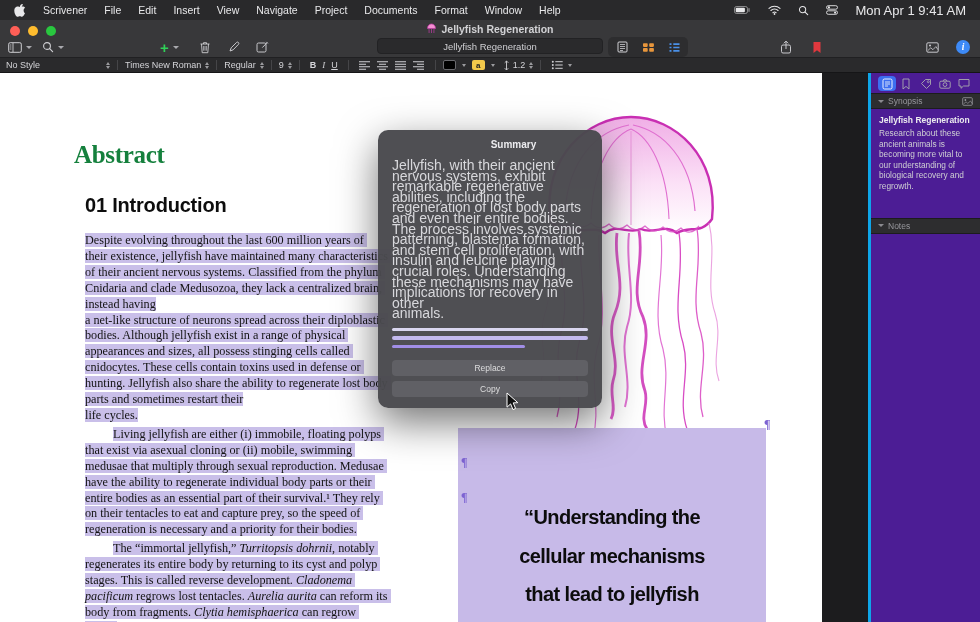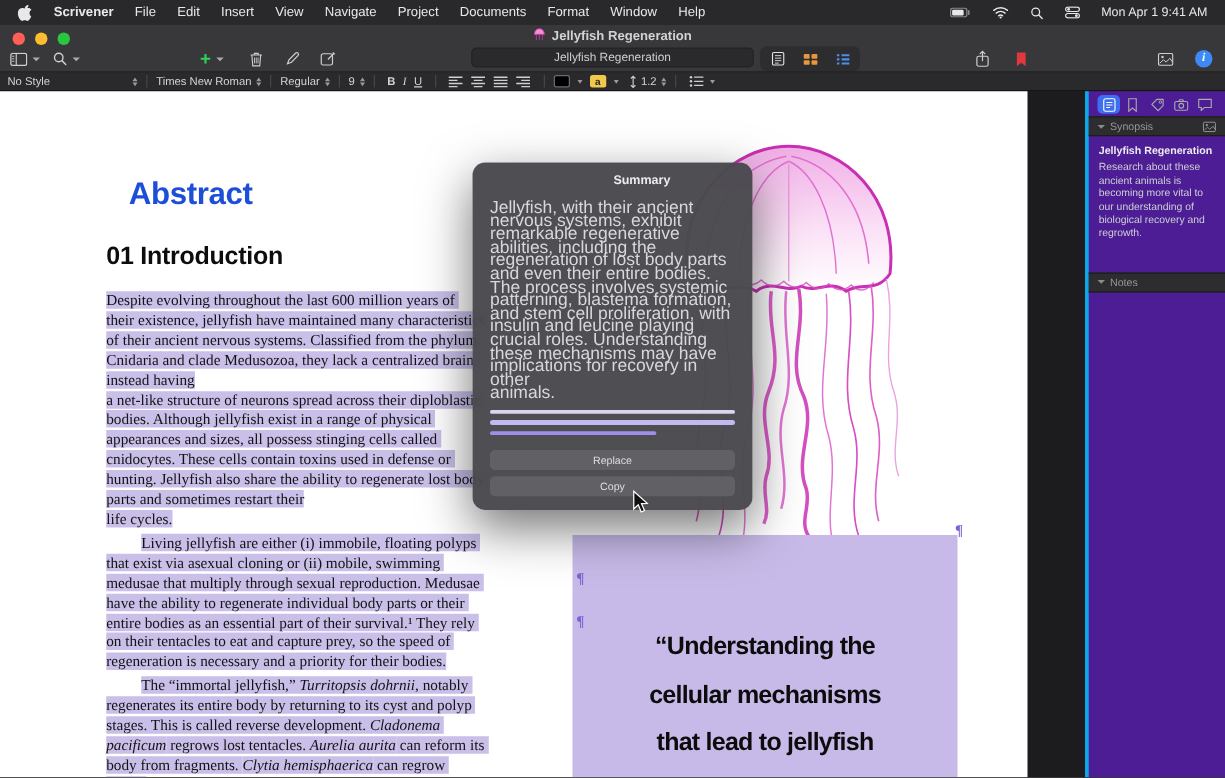--- a/index.html
+++ b/index.html
@@ -4,24 +4,24 @@
 <style>
   * { margin:0; padding:0; box-sizing:border-box; }
   html,body { background:#000; }
   .screen{ position:relative; width:980px; height:622px; background:#1c1c1e; overflow:hidden;
            font-family:"Liberation Sans", sans-serif; -webkit-font-smoothing:antialiased; }
 
   
   .menubar{ position:absolute; top:0; left:0; right:0; height:20px; background:#29292b;
             display:flex; align-items:center; padding:0 14px; gap:17px; color:#e8e8ea; font-size:10.5px; }
   .menubar .mi{ white-space:nowrap; }
-  .menubar .mi.app{ font-weight:700; }
+  .menubar .mi.app{ font-weight:400; }
   .menubar .grow{ flex:1; }
   .menubar .sticon{ display:flex; align-items:center; }
-  .menubar .clock{ font-size:10px; }
+  .menubar .clock{ font-size:13px; }
 
   
   .chrome{ position:absolute; top:20px; left:0; right:0; height:38px; background:#38383a; border-bottom:1px solid #202022; }
   .traffic{ position:absolute; left:10px; top:6px; display:flex; gap:8px; }
   .light{ width:10px; height:10px; border-radius:50%; }
   .light.red{ background:#ff5f57; } .light.yellow{ background:#febc2e; } .light.green{ background:#29c73f; }
   .win-title{ position:absolute; top:2px; left:0; right:0; text-align:center; font-size:10.5px; font-weight:700;
               color:#d2d2d5; display:flex; justify-content:center; align-items:center; gap:4px; height:14px; }
   .tbrow{ position:absolute; top:16px; left:0; right:0; height:22px; }
   .tbi{ position:absolute; top:0; height:22px; display:flex; align-items:center; gap:2px; cursor:default; }
@@ -47,21 +47,21 @@
   .styledd{ width:104px; justify-content:space-between; }
   .fbtn{ margin:0 3px; }
   .fbtn.b{ font-weight:700; } .fbtn.i{ font-style:italic; font-family:"Liberation Serif",serif; } .fbtn.u{ text-decoration:underline; }
   .alico{ margin:0 2.5px; display:flex; align-items:center; }
   .swatch{ width:13px; height:10px; border-radius:2px; display:flex; align-items:center; justify-content:center; margin-right:2px; }
   .swatch.black{ background:#000; border:1px solid #6a6a6e; }
   .swatch.yellow{ background:#f2c84b; color:#222; font-size:8px; font-weight:700; }
 
   
   .page{ position:absolute; top:73px; left:0; width:822px; height:549px; background:#ffffff; overflow:hidden; }
-  .h-abstract{ position:absolute; left:103px; top:68px; font-size:25px; font-weight:800; letter-spacing:-.3px; color:#1d4ed8; }
+  .h-abstract{ position:absolute; left:74px; top:68px; font-size:25px; font-weight:800; letter-spacing:-.3px; color:#15803d;font-family:Liberation Serif, serif; }
   .h-intro{ position:absolute; left:85px; top:121px; font-size:20px; font-weight:800; letter-spacing:-.2px; color:#0d0d0d; }
   .bodytext{ position:absolute; left:85px; top:160px; width:304px; font-family:"Liberation Serif", serif;
              font-size:12.2px; line-height:15.9px; color:#131313; }
   .bodytext p{ margin:0 0 3px 0; white-space:pre-wrap; }
   .bodytext p.ind{ text-indent:28px; }
   .hl{ background:#c9bfe9; }
   .it{ font-style:italic; }
 
   .jelly{ position:absolute; left:505px; top:34px; }
 

